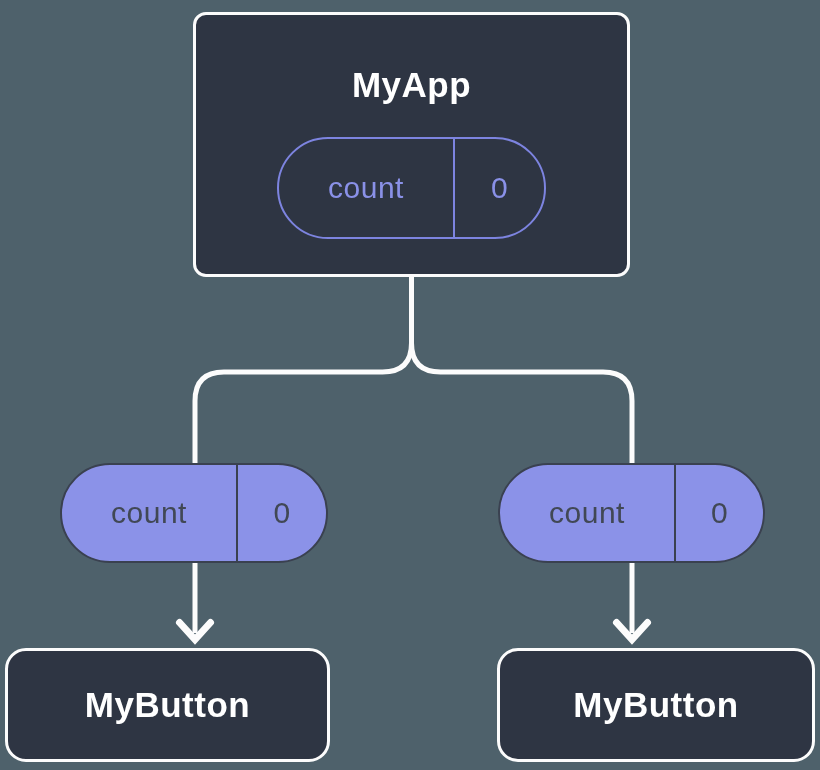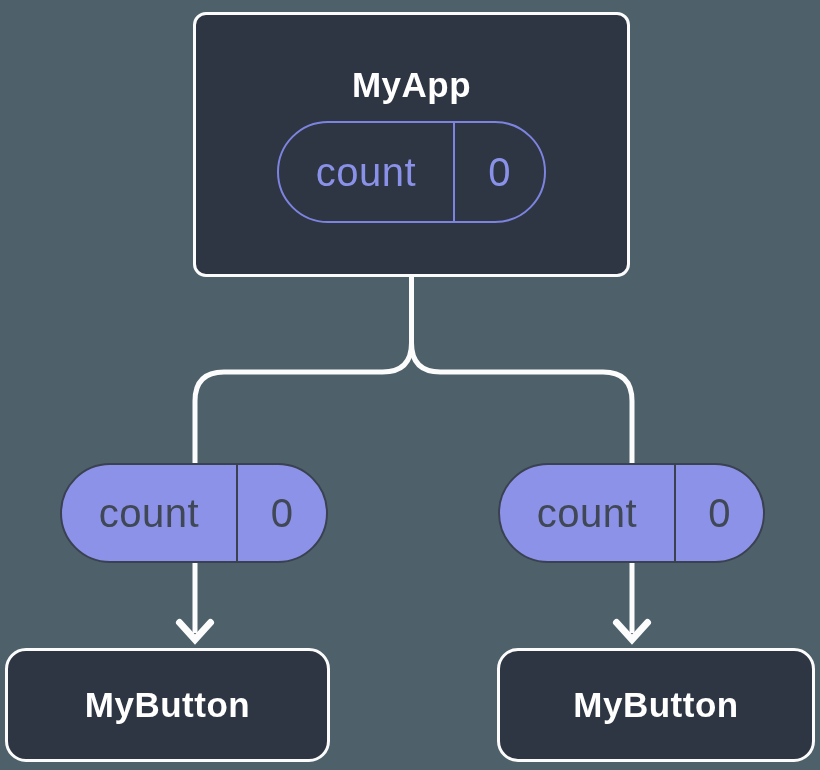--- a/index.html
+++ b/index.html
@@ -51,28 +51,28 @@
     padding-top: 49px;
   }
   .node-title {
     color: var(--node-text, #ffffff);
     font-size: 35px;
     font-weight: 700;
     letter-spacing: 0.5px;
     line-height: 1.2;
     white-space: nowrap;
   }
-  .node-app .node-title { margin-bottom: 15px; }
+  .node-app .node-title { margin-bottom: 31px; }
   .pill {
     box-sizing: border-box;
     display: flex;
     align-items: stretch;
     border-radius: 52px;
     overflow: hidden;
-    font-size: 40px;
+    font-size: 30px;
     font-weight: 400;
     letter-spacing: 0.5px;
   }
   .pill-outline {
     width: 269px; height: 102px;
     border: 2.5px solid var(--outline-pill-border, #7d84e0);
     color: var(--outline-pill-text, #8a91e8);
   }
   .pill-outline .pill-seg-name { border-right: 2px solid var(--outline-pill-border, #7d84e0); }
   .pill-filled {

